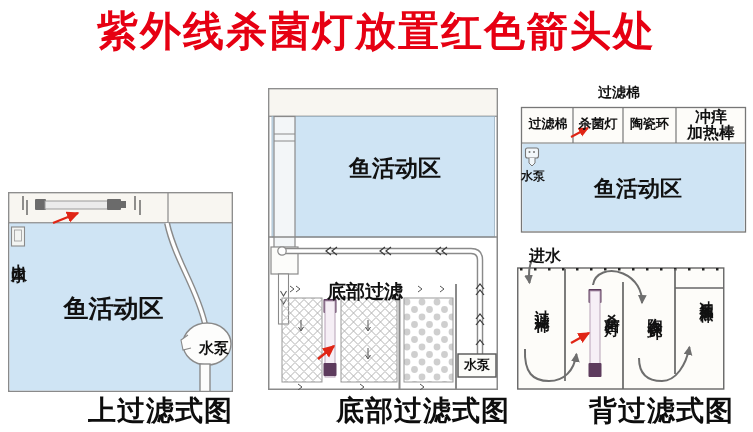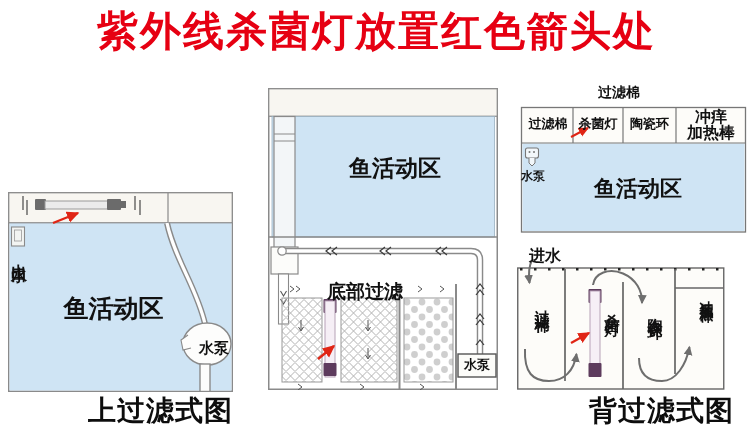--- a/index.html
+++ b/index.html
@@ -233,15 +233,16 @@
       <line x1="54" y1="97" x2="72" y2="87" stroke="#e02515" stroke-width="2.3" marker-end="url(#ar4)"></line>
     </svg>
     <div class="lbl" style="left:12px; top:1px; width:40px; font-size:16px; font-weight:600;">进水</div>
     <div class="vtext" style="left:17px; top:52px; font-size:15px; font-weight:600; letter-spacing:4px;">过滤棉</div>
     <div class="vtext" style="left:87px; top:56px; font-size:15px; font-weight:600; letter-spacing:4px;">杀菌灯</div>
     <div class="vtext" style="left:130px; top:60px; font-size:15px; font-weight:600; letter-spacing:4px;">陶瓷环</div>
     <div class="vtext" style="left:183px; top:44px; font-size:14px; font-weight:600; letter-spacing:2px;">冲氧加热棒</div>
   </div>
 
   <div class="caption" style="left:8px; width:225px;">上过滤式图</div>
+  <div class="caption" style="left:255px; width:255px;">底部过滤式图</div>
   <div class="caption" style="left:514px; width:220px;">背过滤式图</div>
 
 </div>
 
 </body></html>

